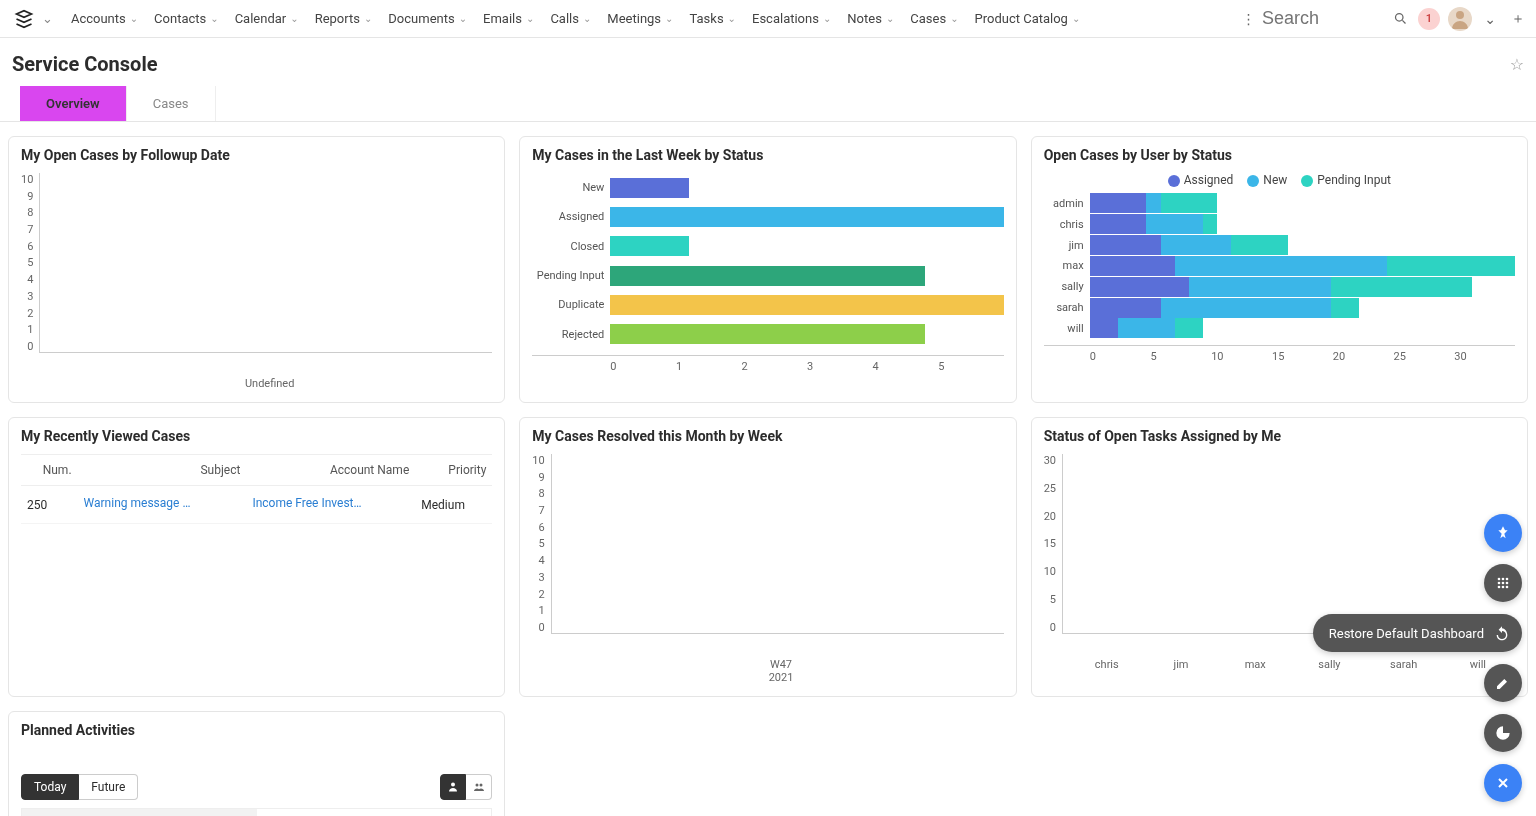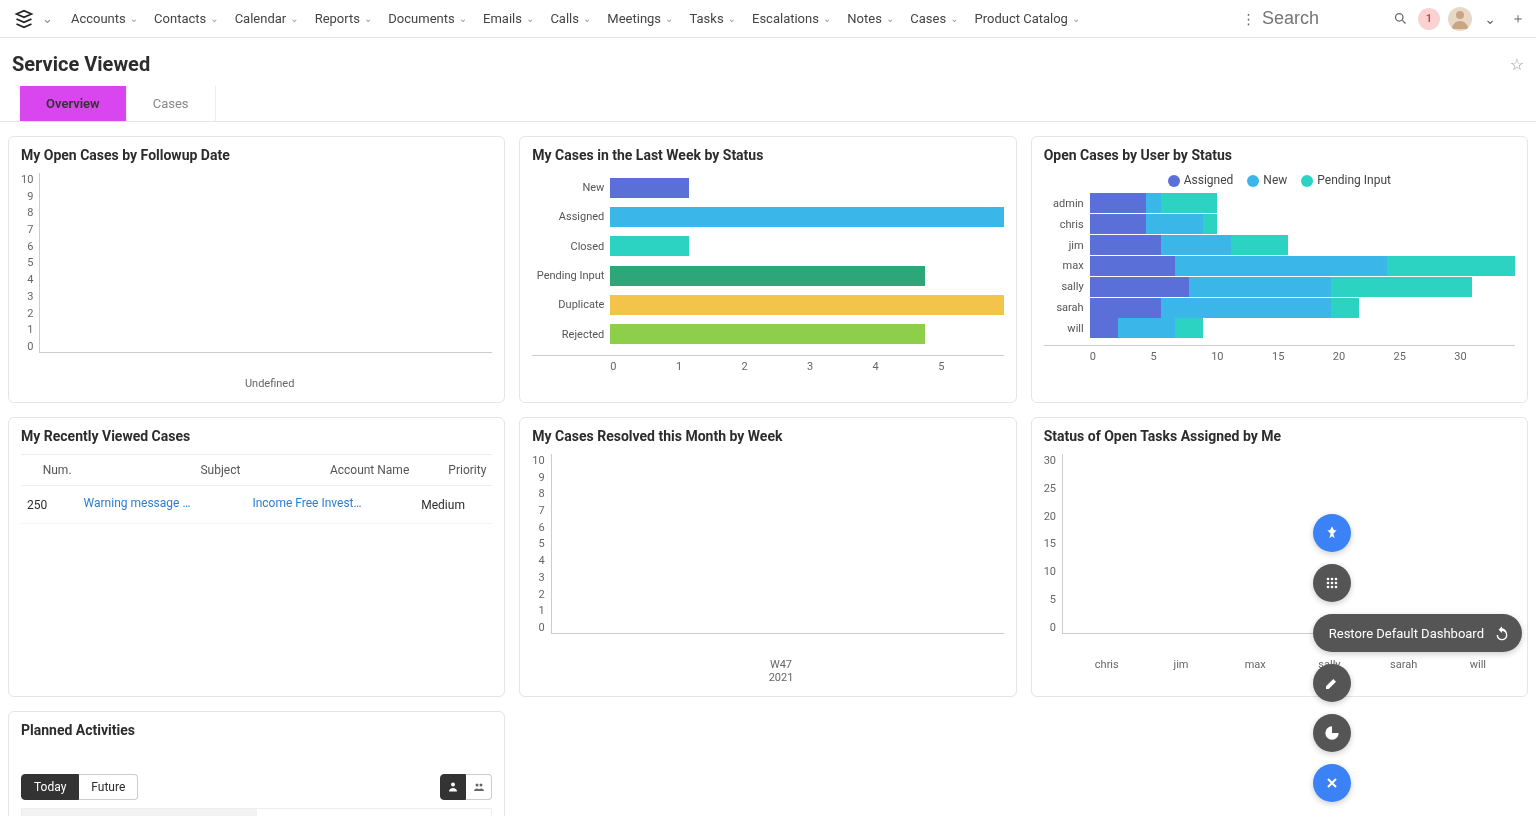--- a/index.html
+++ b/index.html
@@ -80,21 +80,21 @@
 .right-icons .ib.active { background:#333; color:#fff; border-color:#333; }
 .right-icons .ib:first-child { border-radius:4px 0 0 4px; }
 .right-icons .ib:last-child { border-radius:0 4px 4px 0; border-left:none; }
 .counters { display:flex; border:1px solid #eee; }
 .counter { flex:1; text-align:center; padding:8px; }
 .counter.active { background:#f2f2f2; }
 .counter .num { font-size:16px; font-weight:700; }
 .counter .lbl { font-size:11px; color:#555; font-weight:600; }
 
 
-.fab-col { position: fixed; right: 14px; bottom: 14px; display:flex; flex-direction:column; gap:12px; align-items:flex-start; }
+.fab-col { position: fixed; right: 14px; bottom: 14px; display:flex; flex-direction:column; gap:12px; align-items:flex-end; }
 .fab { width:38px; height:38px; border-radius:50%; display:flex; align-items:center; justify-content:center; color:#fff; cursor:pointer; box-shadow:0 2px 6px rgba(0,0,0,0.2); }
 .fab.blue { background:#3b82f6; }
 .fab.dark { background:#555; }
 .fab-wide { background:#555; color:#fff; border-radius:20px; padding:0 12px 0 16px; height:38px; display:flex; align-items:center; gap:10px; font-size:13px; cursor:pointer; box-shadow:0 2px 6px rgba(0,0,0,0.2); }
 
 .dots-vert { letter-spacing:-1px; }
 </style>
 </head>
 <body>
 
@@ -174,21 +174,21 @@
           <circle cx="12" cy="8" r="4" fill="#c9a583"></circle>
           <path d="M4 22c0-5 4-8 8-8s8 3 8 8" fill="#c9a583"></path>
         </svg>
     </span>
     <span class="icon-btn">⌄</span>
     <span class="icon-btn">＋</span>
   </div>
 </div>
 
 <div class="page-head">
-  <div class="page-title">Service Viewed</div>
+  <div class="page-title">Service Console</div>
   <span class="star-icon">☆</span>
 </div>
 
 <div class="tabs" id="tabs">
     <div class="tab active">Overview</div>
     <div class="tab">Cases</div>
   </div>
 
 <div class="dash">
 

